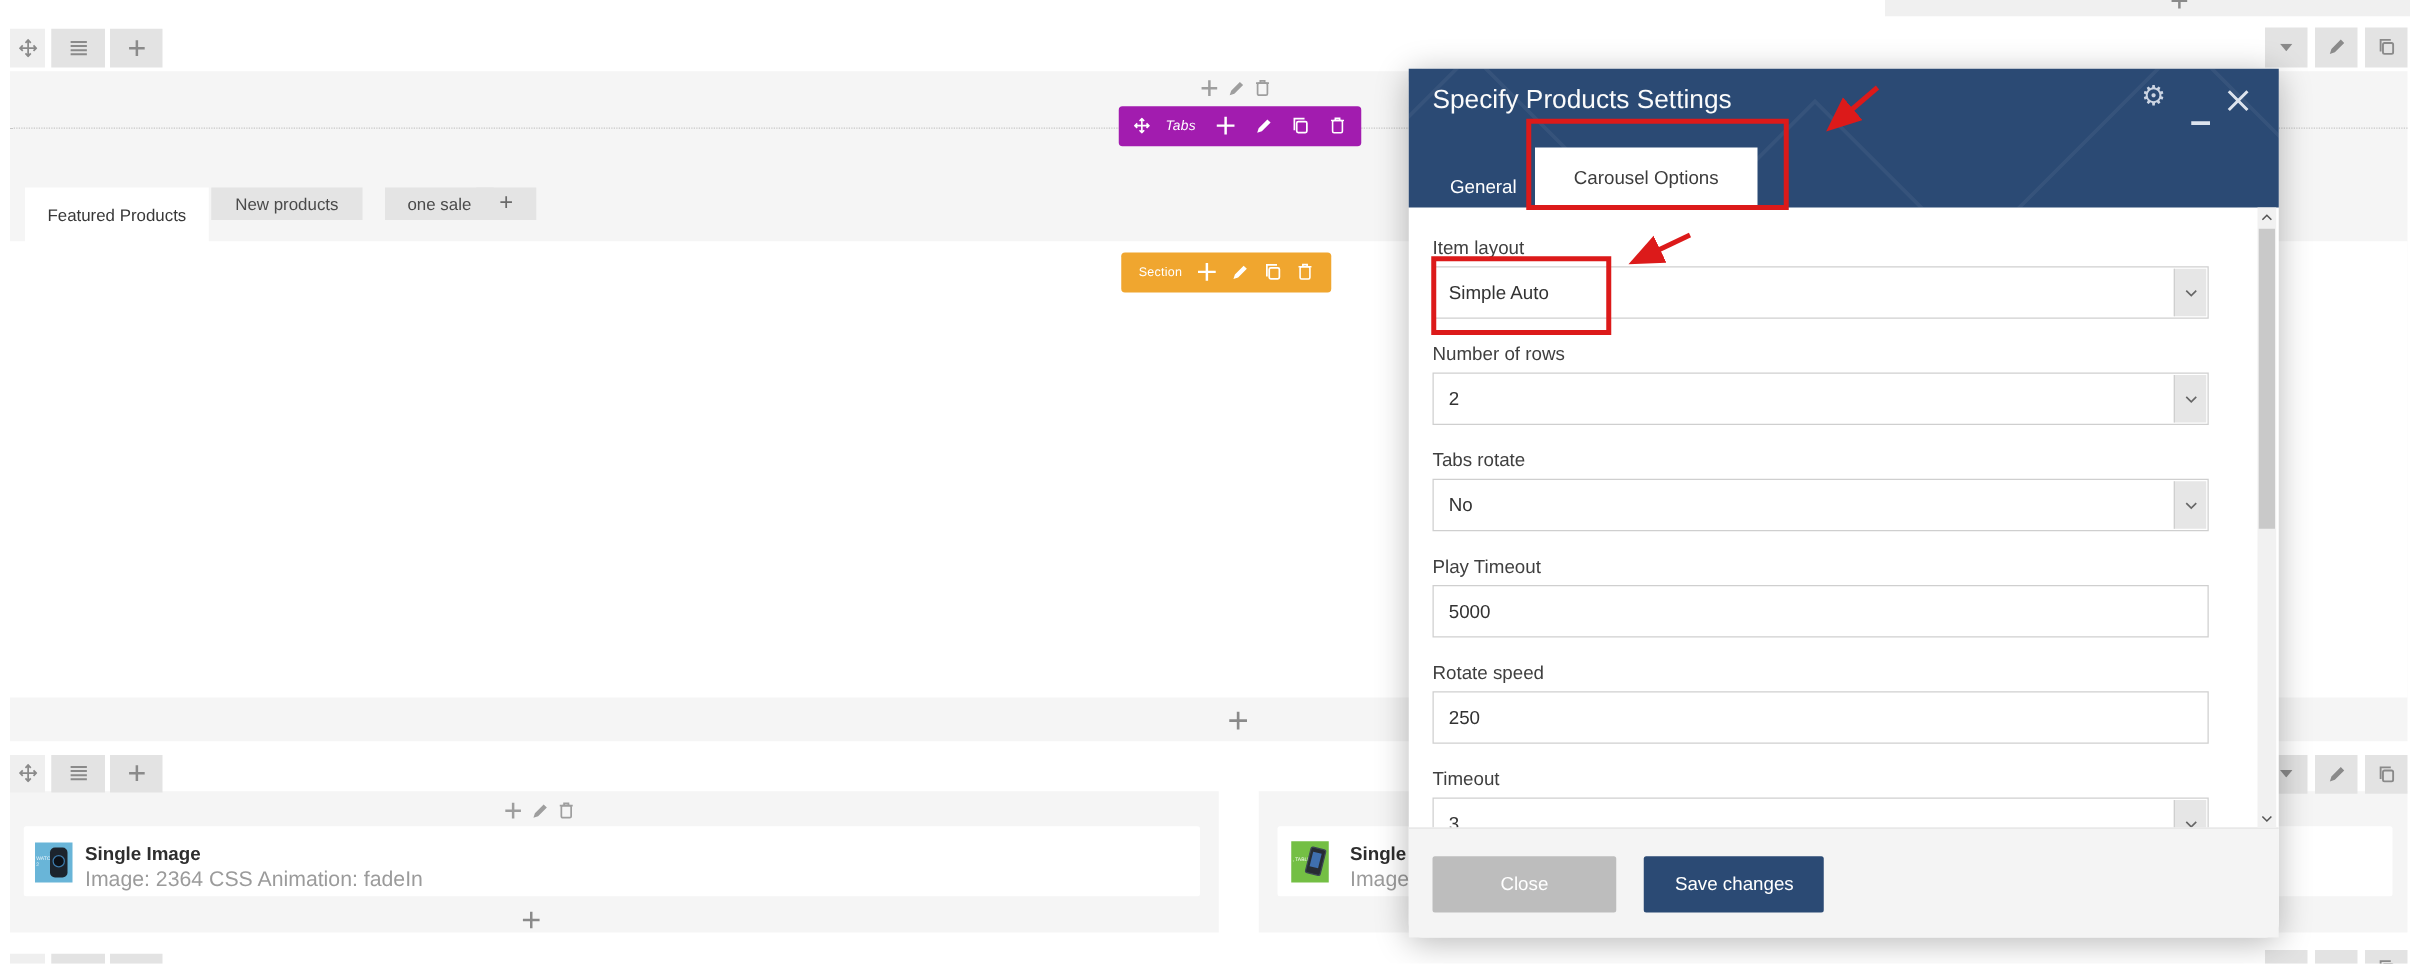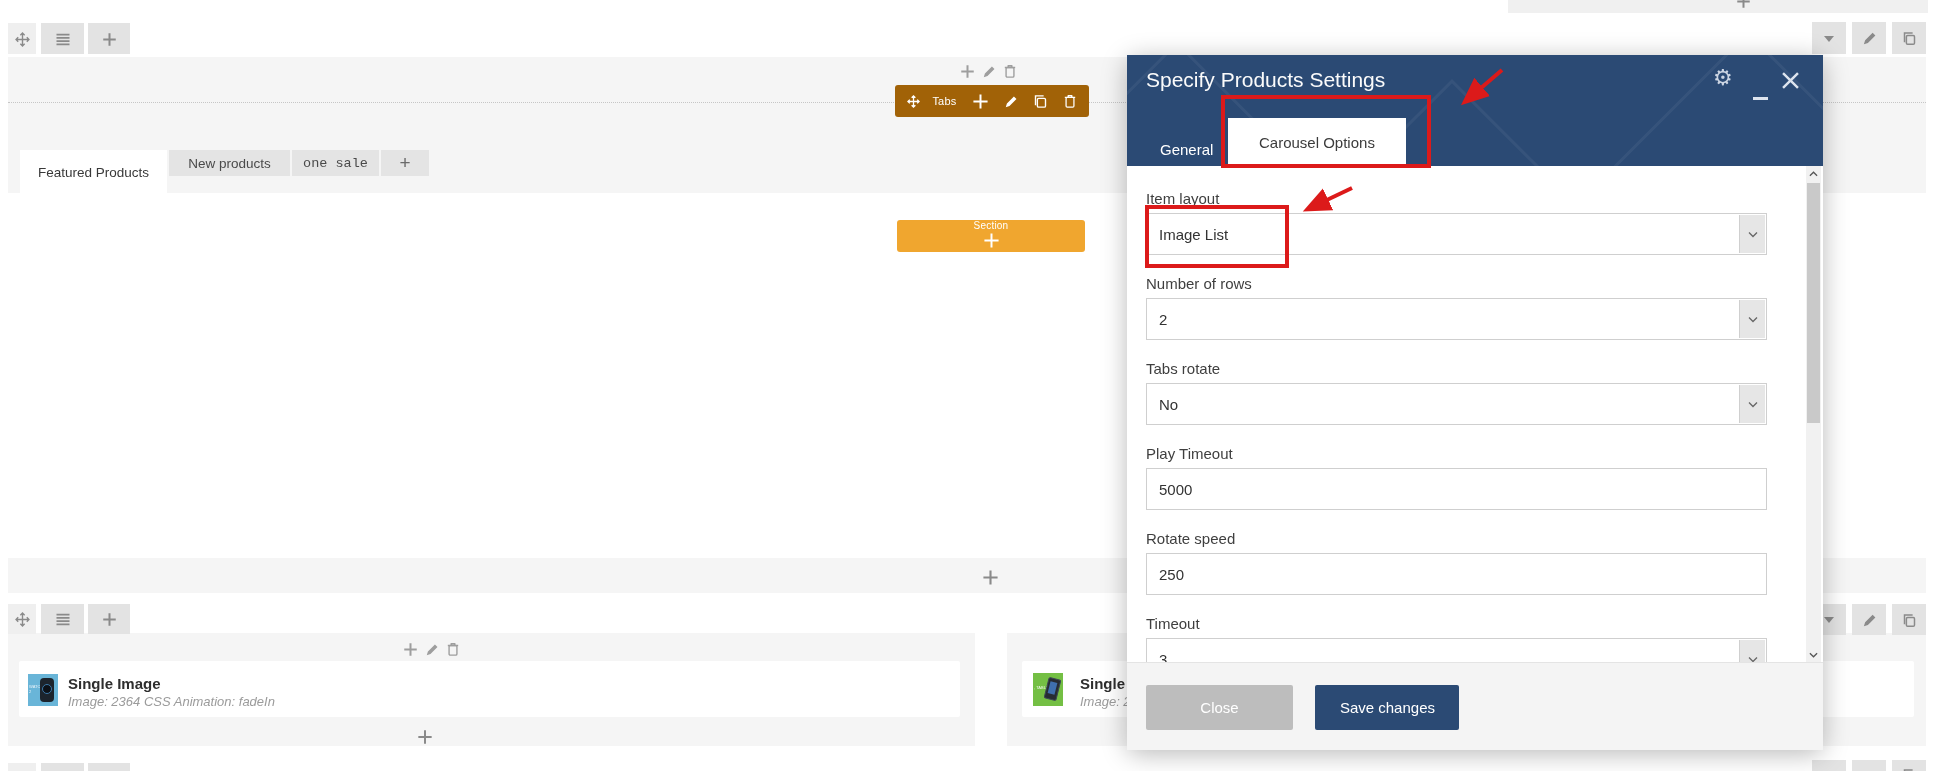--- a/index.html
+++ b/index.html
@@ -16,21 +16,21 @@
 
   
   .row-bg { position:absolute; background:#f5f5f5; }
   .dotted { position:absolute; border-top:1px dotted #c6c6c6; height:0; z-index:1; }
 
   
   .elem-controls { position:absolute; display:flex; gap:7px; color:#9e9e9e; z-index:2; }
 
   
   .toolbar { position:absolute; height:32px; border-radius:3px; display:flex; align-items:center; color:#fff; z-index:3; }
-  .toolbar.blue { background:#a16207; padding:12px 12px; gap:0; }
+  .toolbar.blue { background:#a21caf; padding:12px 12px; gap:0;font-style:italic; }
   .toolbar.orange { background:#f0a62f; padding:0 14px; }
   .toolbar .tb-label { font-size:11px; letter-spacing:.2px; }
   .toolbar .tb-gap { width:22px; }
   .toolbar .tb-gap-s { width:18px; }
 
   
   .vc-tab { position:absolute; top:150px; height:26px; background:#e4e4e4; color:#4a4a4a; font-size:13.5px; display:flex; align-items:center; justify-content:center; }
   .vc-tab.active { background:#fff; height:44px; color:#383838; z-index:2; }
   .tab-panel { position:absolute; background:#fff; z-index:1; }
 
@@ -42,21 +42,21 @@
 
   .cubes { position:absolute; left:52px; top:271px; width:32px; height:32px; }
   .cube { position:absolute; width:12px; height:12px; transform:rotate(45deg); }
   .cube.y { left:2px;  top:4px;  background:#e9b63e; }
   .cube.g { left:16px; top:1px;  background:#9cbe3d; }
   .cube.b { left:9px;  top:16px; background:#3fa3d9; }
 
   
   .card { position:absolute; background:#fff; border-radius:2px; z-index:1; }
   .card .ttl { position:absolute; font-size:15px; font-weight:bold; color:#2e2e2e; }
-  .card .meta { position:absolute; font-size:13px; font-style:italic; color:#9b9b9b; }
+  .card .meta { position:absolute; font-size:17px; color:#9b9b9b; }
   .thumb { position:absolute; overflow:hidden; }
   .thumb.watch { background:#69b5d8; }
   .thumb.watch .w-body { position:absolute; left:12px; top:4px; width:14px; height:24px; background:#1c242d; border-radius:4px; }
   .thumb.watch .w-face { position:absolute; left:14px; top:10px; width:10px; height:10px; background:#0c1118; border-radius:50%; border:1px solid #3c79a8; }
   .thumb.watch .w-txt { position:absolute; left:1px; top:10px; font-size:4px; color:#eaf4fa; }
   .thumb.tablet { background:#74bf44; }
   .thumb.tablet .t-body { position:absolute; left:13px; top:5px; width:13px; height:22px; background:#272c33; border-radius:2px; transform:rotate(14deg); border:1px solid #3c4754; }
   .thumb.tablet .t-scr { position:absolute; left:16px; top:9px; width:7px; height:12px; background:#3f6fae; transform:rotate(14deg); }
   .thumb.tablet .t-txt { position:absolute; left:1px; top:12px; font-size:4px; color:#f2fbee; }
 
@@ -186,30 +186,30 @@
           <rect x="2.6" y="3" width="6.8" height="8.4" rx="1"></rect>
         </svg></span>
   </div>
 
   <div class="vc-tab active" style="left:20px; width:147px;">
     <span>Featured Products</span>
   </div>
   <div class="vc-tab" style="left:169px; width:121px;">
     <span>New products</span>
   </div>
-  <div class="vc-tab" style="left:292px; width:87px;font-family:Liberation Mono, monospace;">
+  <div class="vc-tab" style="left:308px; width:87px;">
     <span>one sale</span>
   </div>
   <div class="vc-tab" style="left:381px; width:48px; font-size:19px; color:#6a6a6a;">
     <span>+</span>
   </div>
 
   <div class="tab-panel" style="left:8px; top:193px; width:1918px; height:365px;"></div>
 
-  <div class="toolbar orange" style="left:897px; top:220px; width:188px;flex-direction:column;">
+  <div class="toolbar orange" style="left:897px; top:202px; width:168px;">
     <span class="tb-label" style="font-size:10px;">Section</span>
     <span class="tb-gap"></span>
     <span><svg class="ic" width="17" height="17" viewBox="0 0 12 12">
           <path d="M6 1v10M1 6h10" stroke="currentColor" stroke-width="1.4" fill="none"></path>
         </svg></span>
     <span class="tb-gap"></span>
     <span><svg class="ic" width="14" height="14" viewBox="0 0 12 12">
           <path d="M1.5 10.5l1-3.2 6-6 2.2 2.2-6 6-3.2 1z" fill="currentColor"></path>
         </svg></span>
     <span class="tb-gap"></span>
@@ -359,21 +359,21 @@
       </div>
       <div class="m-tab carousel">
         <span>Carousel Options</span>
       </div>
     </div>
 
     <div id="modal-body">
       <div class="field">
         <span class="flabel">Item layout</span>
         <div class="fctrl">
-          <span>Image List</span>
+          <span>Simple Auto</span>
           <span class="sel-btn">
               <svg class="ic" width="10" height="7" viewBox="0 0 10 6" fill="none" stroke="currentColor" stroke-width="1.3">
                 <path d="M1 1l4 4 4-4"></path>
               </svg>
             </span>
         </div>
       </div>
       <div class="field">
         <span class="flabel">Number of rows</span>
         <div class="fctrl">

